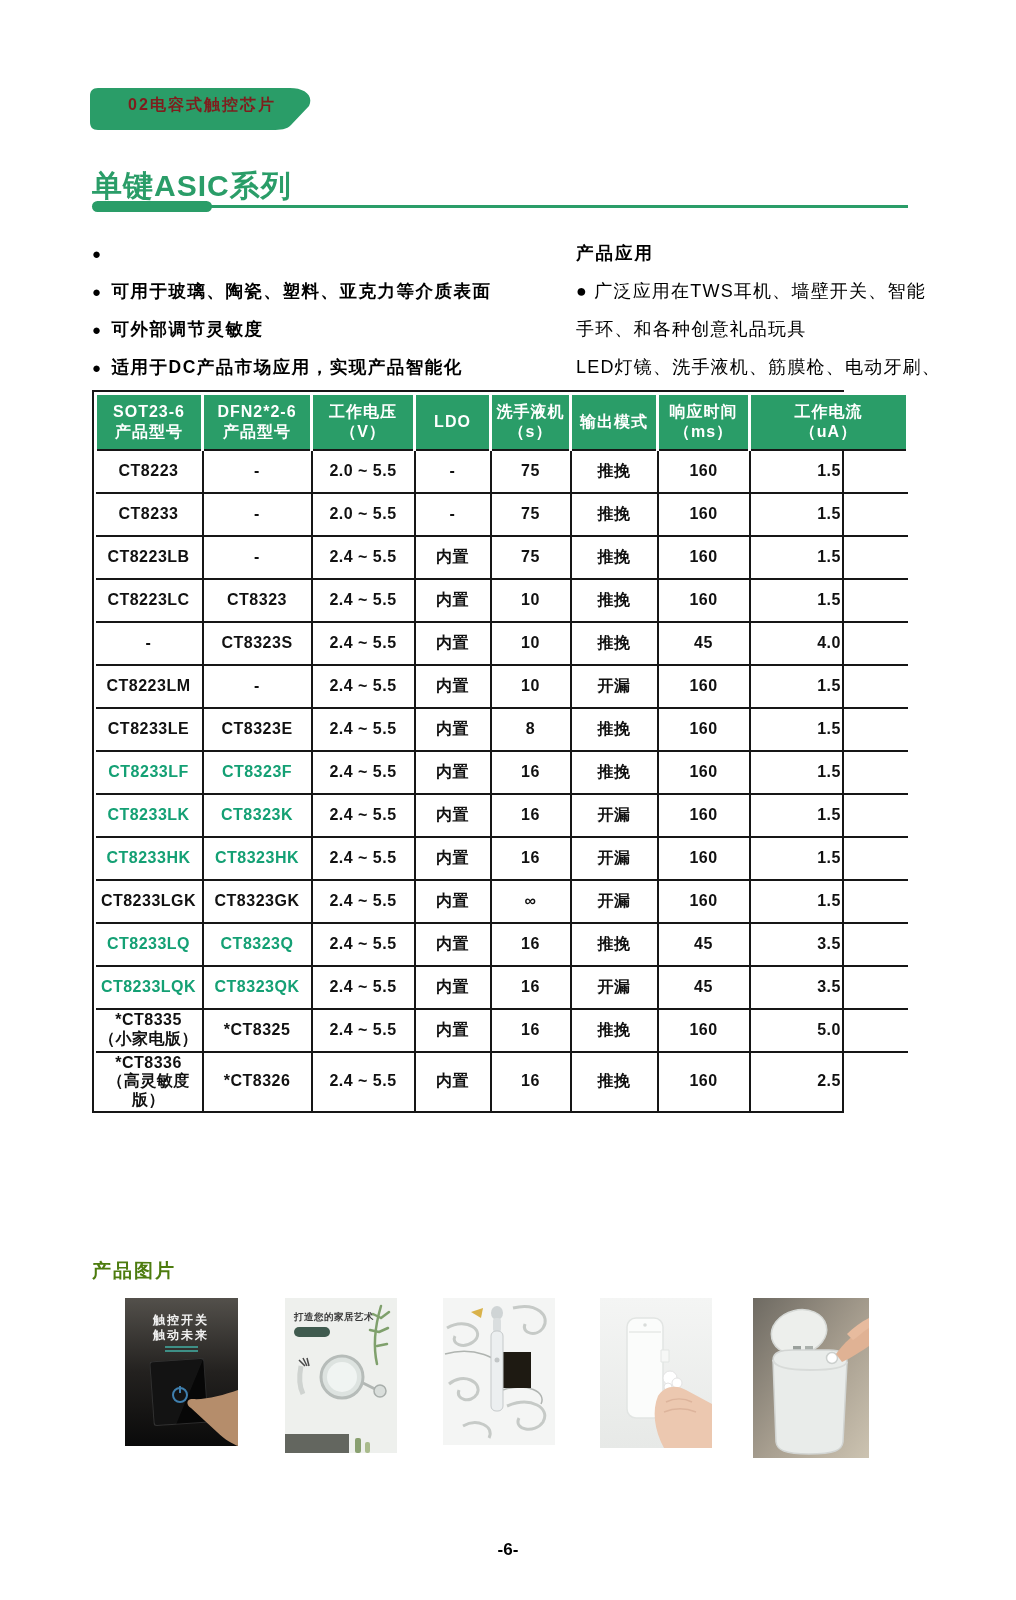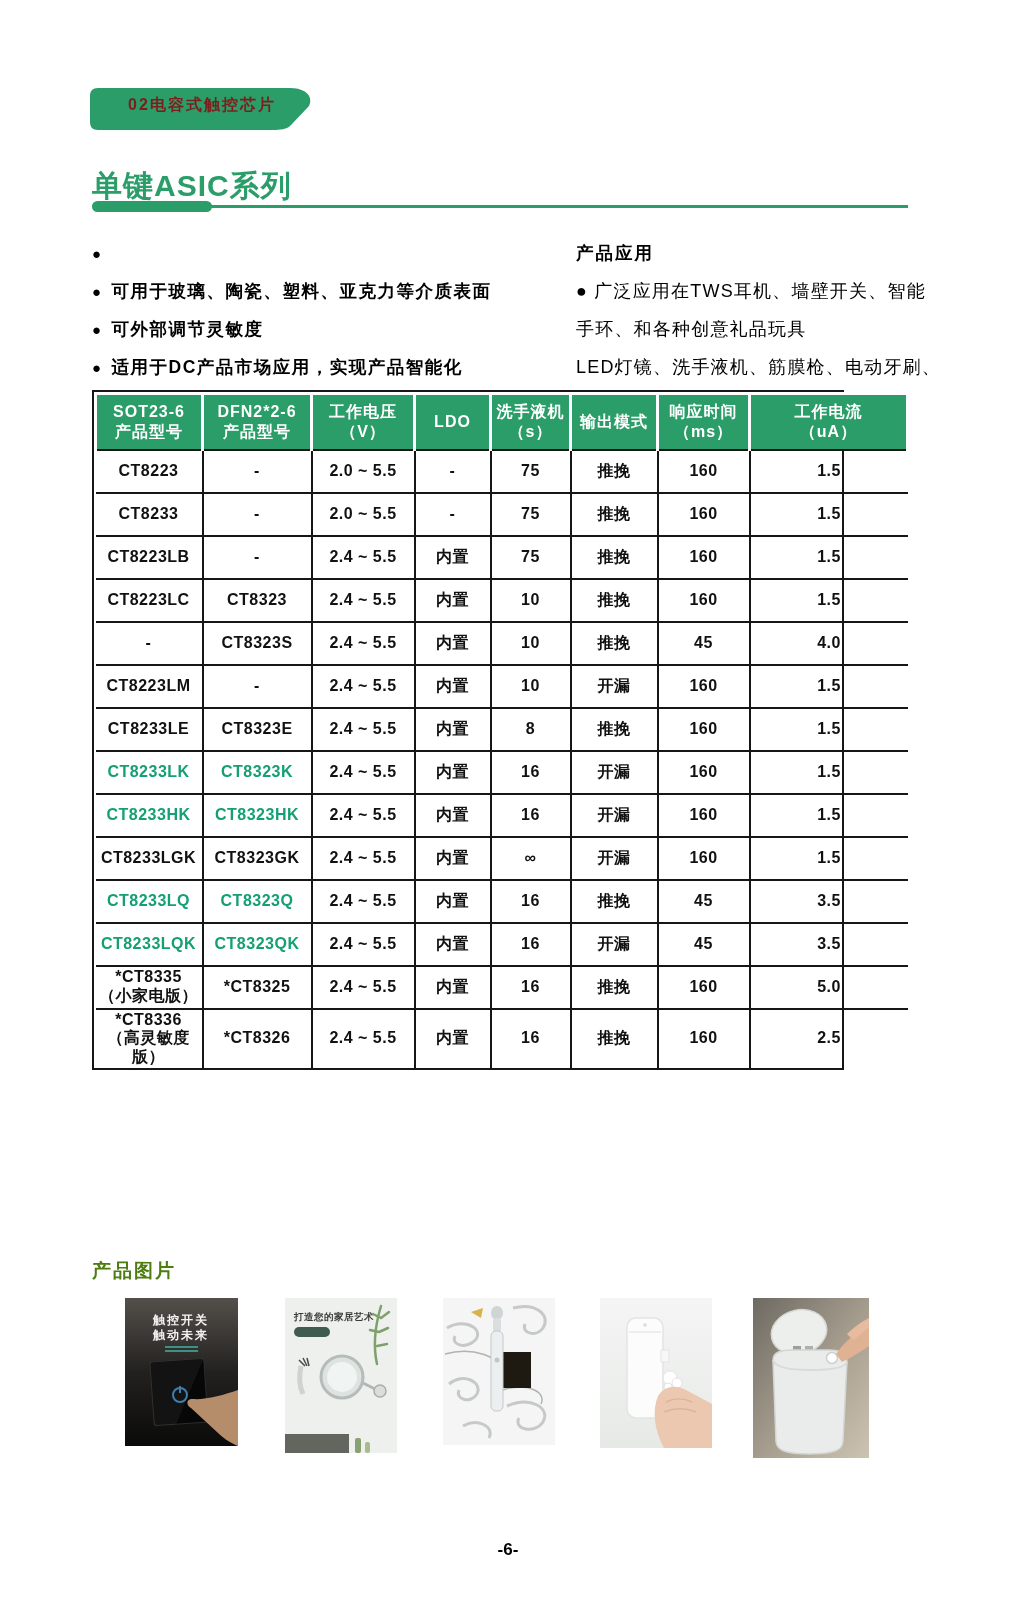--- a/index.html
+++ b/index.html
@@ -206,20 +206,30 @@
             <td>开漏</td>
             <td>160</td>
             <td>1.5</td>
           </tr>
           <tr>
             <td>CT8233LE</td>
             <td>CT8323E</td>
             <td>2.4 ~ 5.5</td>
             <td>内置</td>
             <td>8</td>
+            <td>推挽</td>
+            <td>160</td>
+            <td>1.5</td>
+          </tr>
+          <tr>
+            <td class="gname">CT8233LF</td>
+            <td class="gname">CT8323F</td>
+            <td>2.4 ~ 5.5</td>
+            <td>内置</td>
+            <td>16</td>
             <td>推挽</td>
             <td>160</td>
             <td>1.5</td>
           </tr>
           <tr>
             <td class="gname">CT8233LK</td>
             <td class="gname">CT8323K</td>
             <td>2.4 ~ 5.5</td>
             <td>内置</td>
             <td>16</td>

